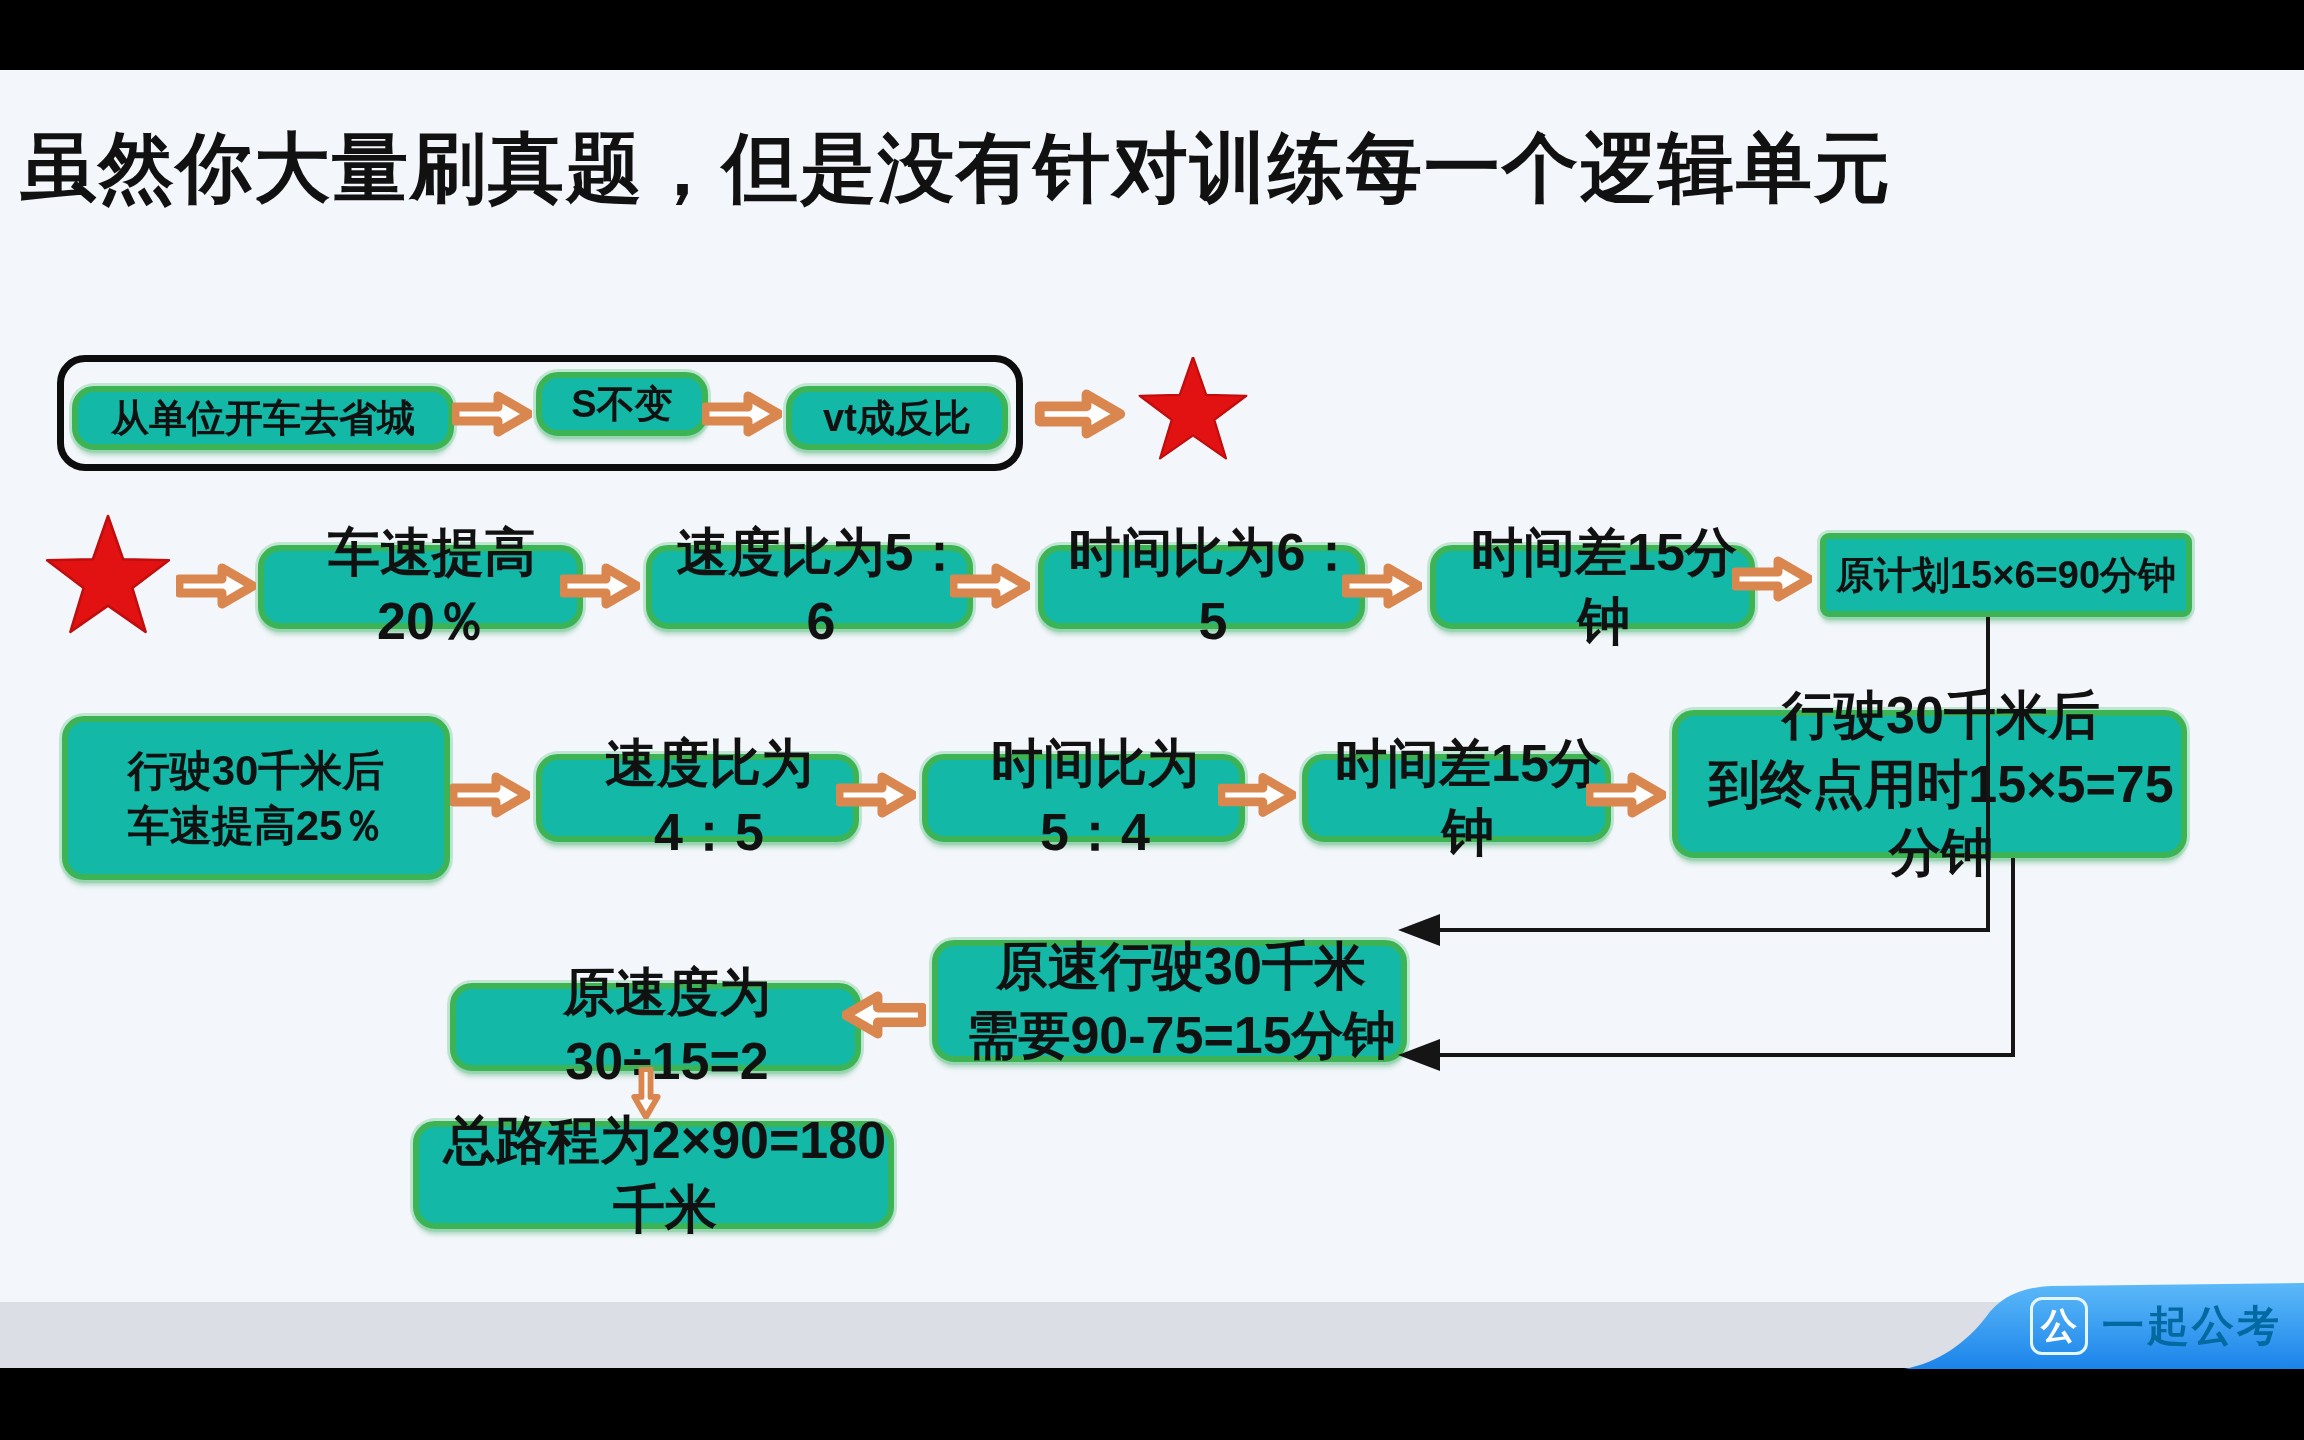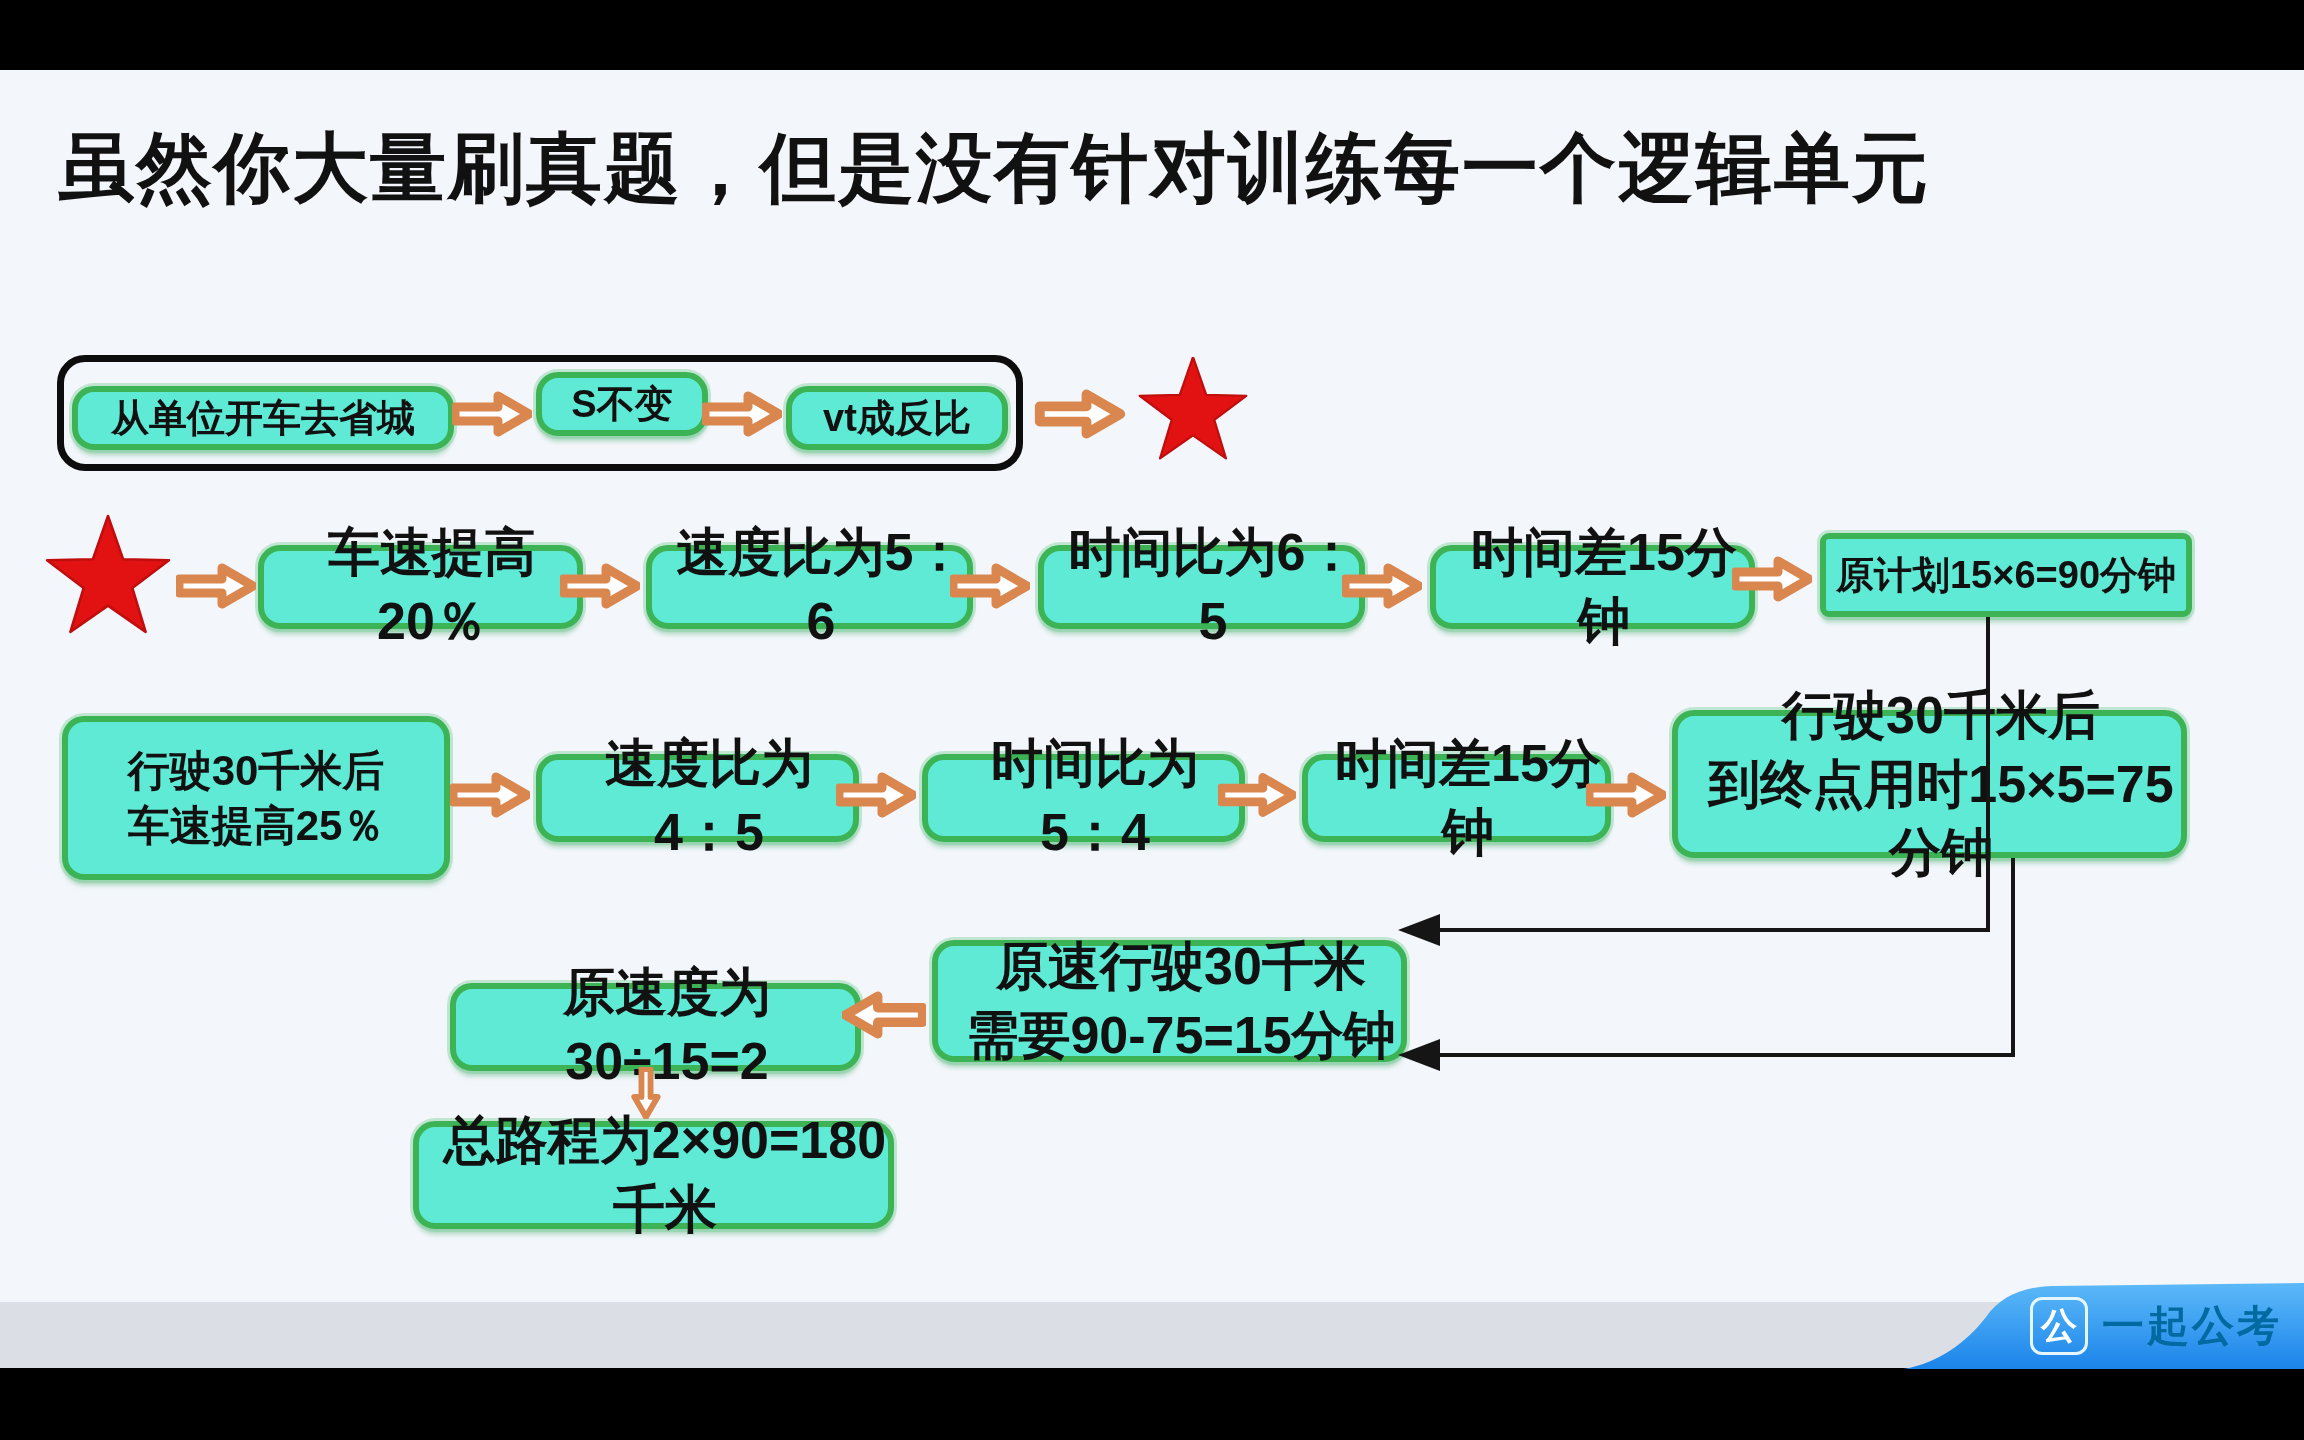--- a/index.html
+++ b/index.html
@@ -2,24 +2,24 @@
 <html><head>
 <meta charset="utf-8">
 <style>
   html,body{margin:0;padding:0;background:#000;}
   .stage{position:relative;width:2304px;height:1440px;overflow:hidden;
          background:#f3f6fb;font-family:"Liberation Sans","DejaVu Sans",sans-serif;color:#111;}
   .bar{position:absolute;left:0;width:2304px;background:#000;z-index:10;}
   .bar.top{top:0;height:70px;}
   .bar.bottom{top:1368px;height:72px;}
   .gray-strip{position:absolute;left:0;top:1302px;width:2304px;height:66px;background:#dbdfe5;z-index:1;}
-  .title{position:absolute;left:0;top:118px;width:1912px;text-align:right;
-         font-size:76px;font-weight:bold;letter-spacing:2px;z-index:2;padding-left:18px;}
+  .title{position:absolute;left:0;top:118px;width:1912px;text-align:center;
+         font-size:76px;font-weight:bold;letter-spacing:2px;z-index:2;}
   
-  .gbox{position:absolute;background:#5eead4;border:6px solid #3cb456;border-radius:22px;
+  .gbox{position:absolute;background:#14b8a6;border:6px solid #3cb456;border-radius:22px;
         display:flex;flex-direction:column;align-items:center;justify-content:center;
         font-weight:bold;z-index:2;text-align:center;
         box-shadow:0 0 0 3px rgba(130,210,160,.45), 0 7px 5px -2px rgba(50,160,90,.4);}
   .gbox .l{line-height:1.32;}
   .blackbox{position:absolute;left:57px;top:355px;width:952px;height:102px;
             border:7px solid #0d0d0d;border-radius:28px;background:transparent;z-index:1;}
   .arrow{position:absolute;z-index:3;}
   .arrow.left{transform:scaleX(-1);}
   .arrow.down{transform:rotate(90deg);}
   .star{position:absolute;z-index:3;}

